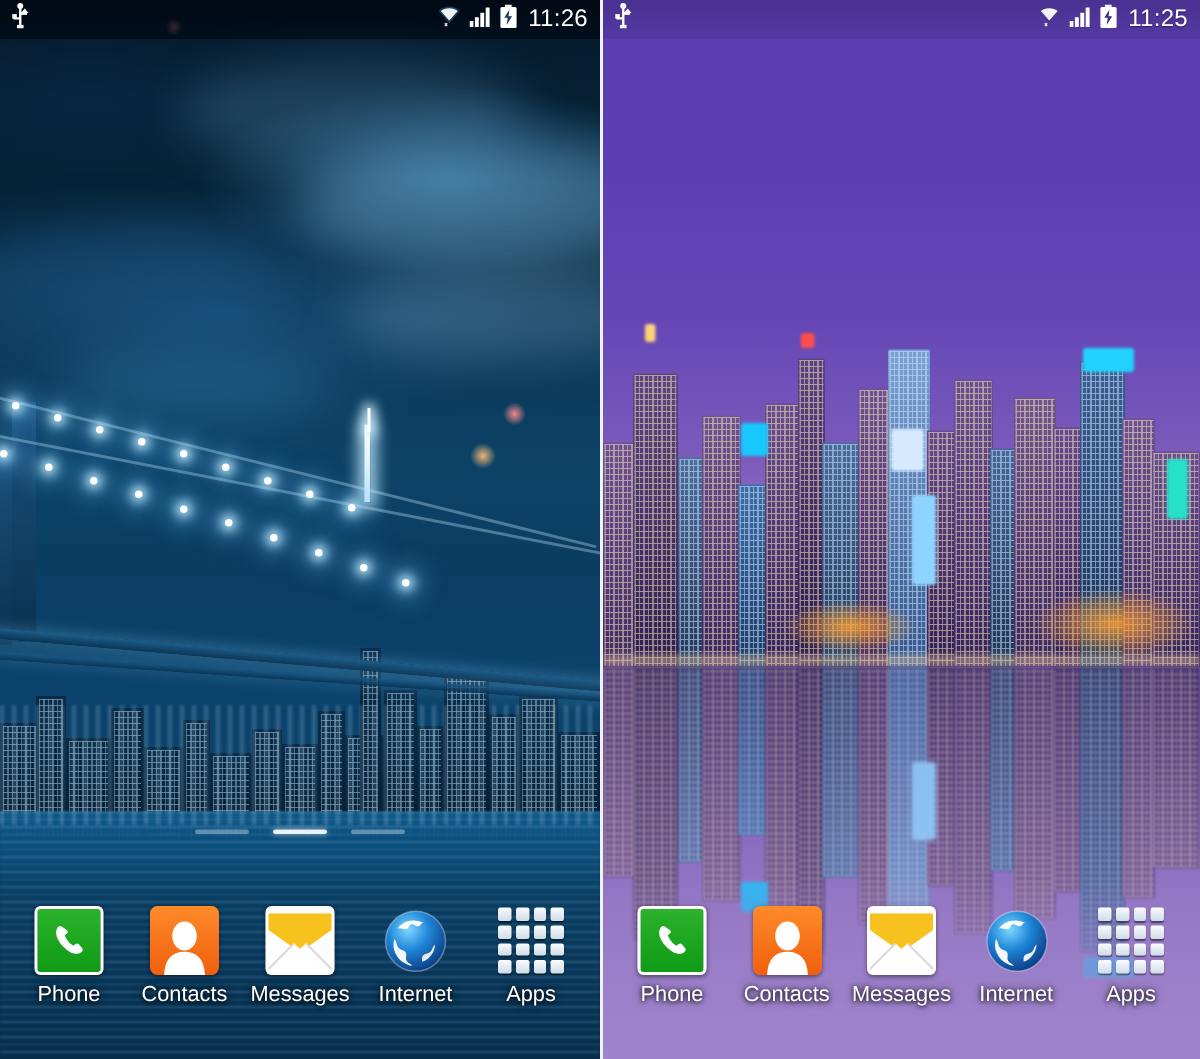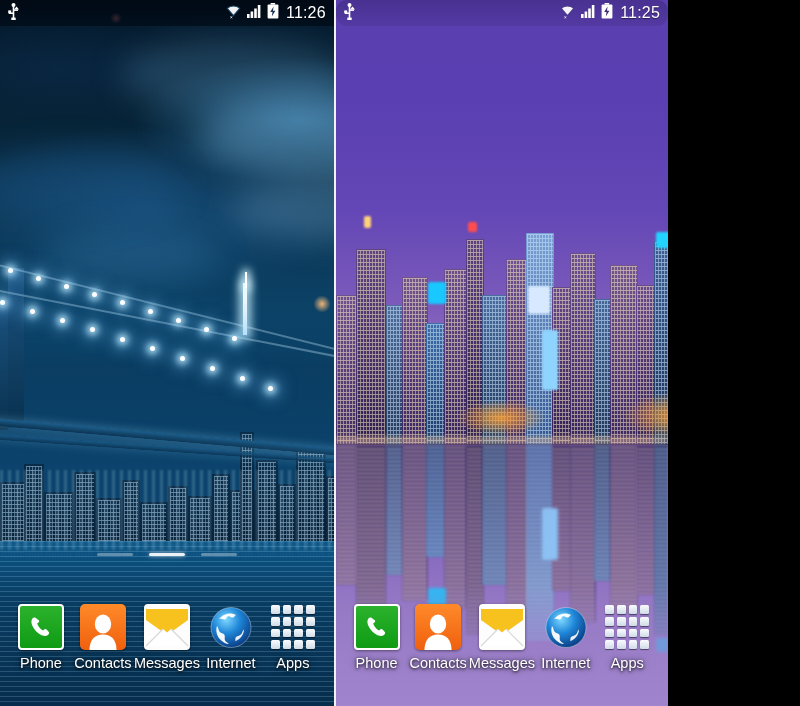--- a/index.html
+++ b/index.html
@@ -4,21 +4,21 @@
 <style>
   html, body {
     margin: 0; padding: 0;
     width: 800px; height: 706px;
     overflow: hidden;
     background: #000;
     font-family: "Liberation Sans", sans-serif;
   }
   #stage {
     position: relative;
-    width: 668px; height: 706px;
+    width: 800px; height: 706px;
     display: flex;
   }
   .panel {
     position: relative;
     width: 400px; height: 706px;
     overflow: hidden;
   }
   .panel.right { border-left: 2px solid #f2f2f2; width: 398px; }
 
   
@@ -121,21 +121,21 @@
 
   
   .statusbar{
     position:absolute; top:0; left:0; right:0; height:26px;
     display:flex; align-items:center; justify-content:space-between;
     padding:0 8px 0 7px;
     box-sizing:border-box;
     z-index:20;
   }
   .statusbar.dim { background:linear-gradient(180deg, rgba(0,8,18,.92), rgba(0,10,22,.72)); }
-  .statusbar.purp { background:linear-gradient(180deg, rgba(58,38,120,.55), rgba(66,44,130,.30));border-radius:11px; }
+  .statusbar.purp { background:linear-gradient(180deg, rgba(58,38,120,.55), rgba(66,44,130,.30)); }
   .sb-left{ display:flex; align-items:center; gap:6px; }
   .sb-right{ display:flex; align-items:center; gap:5px; }
   .sb-ico{ display:block; }
   .sb-clock{
     color:#fff; font-size:16px; letter-spacing:.2px; font-weight:400;
     font-family:"Liberation Sans", sans-serif;
     text-shadow:0 1px 1px rgba(0,0,0,.5);
     margin-left:2px;
   }
 

